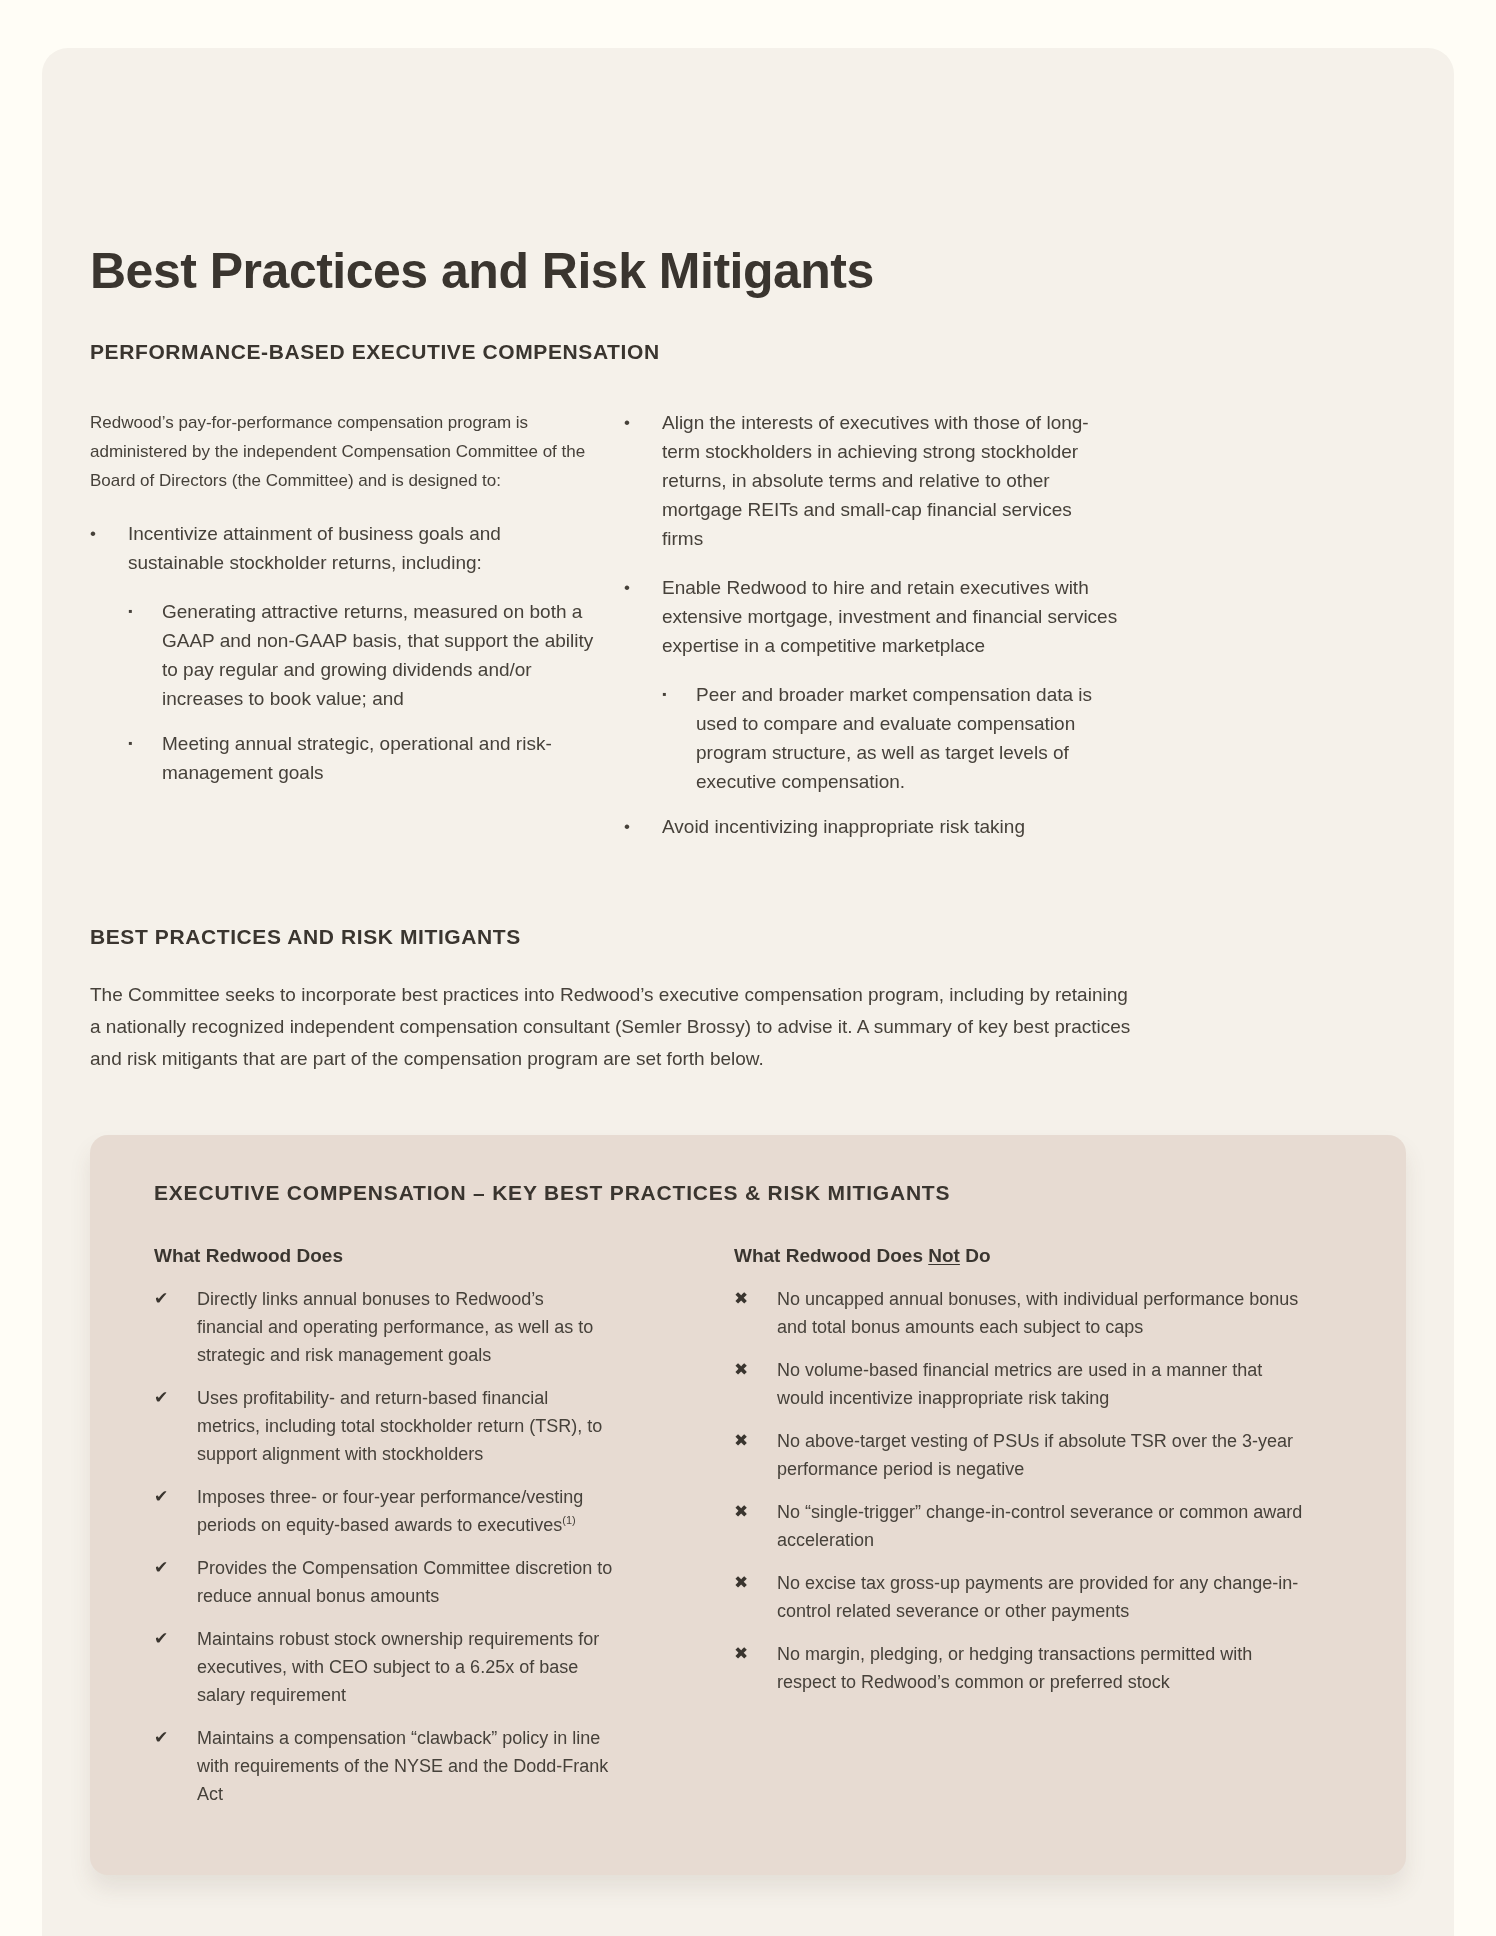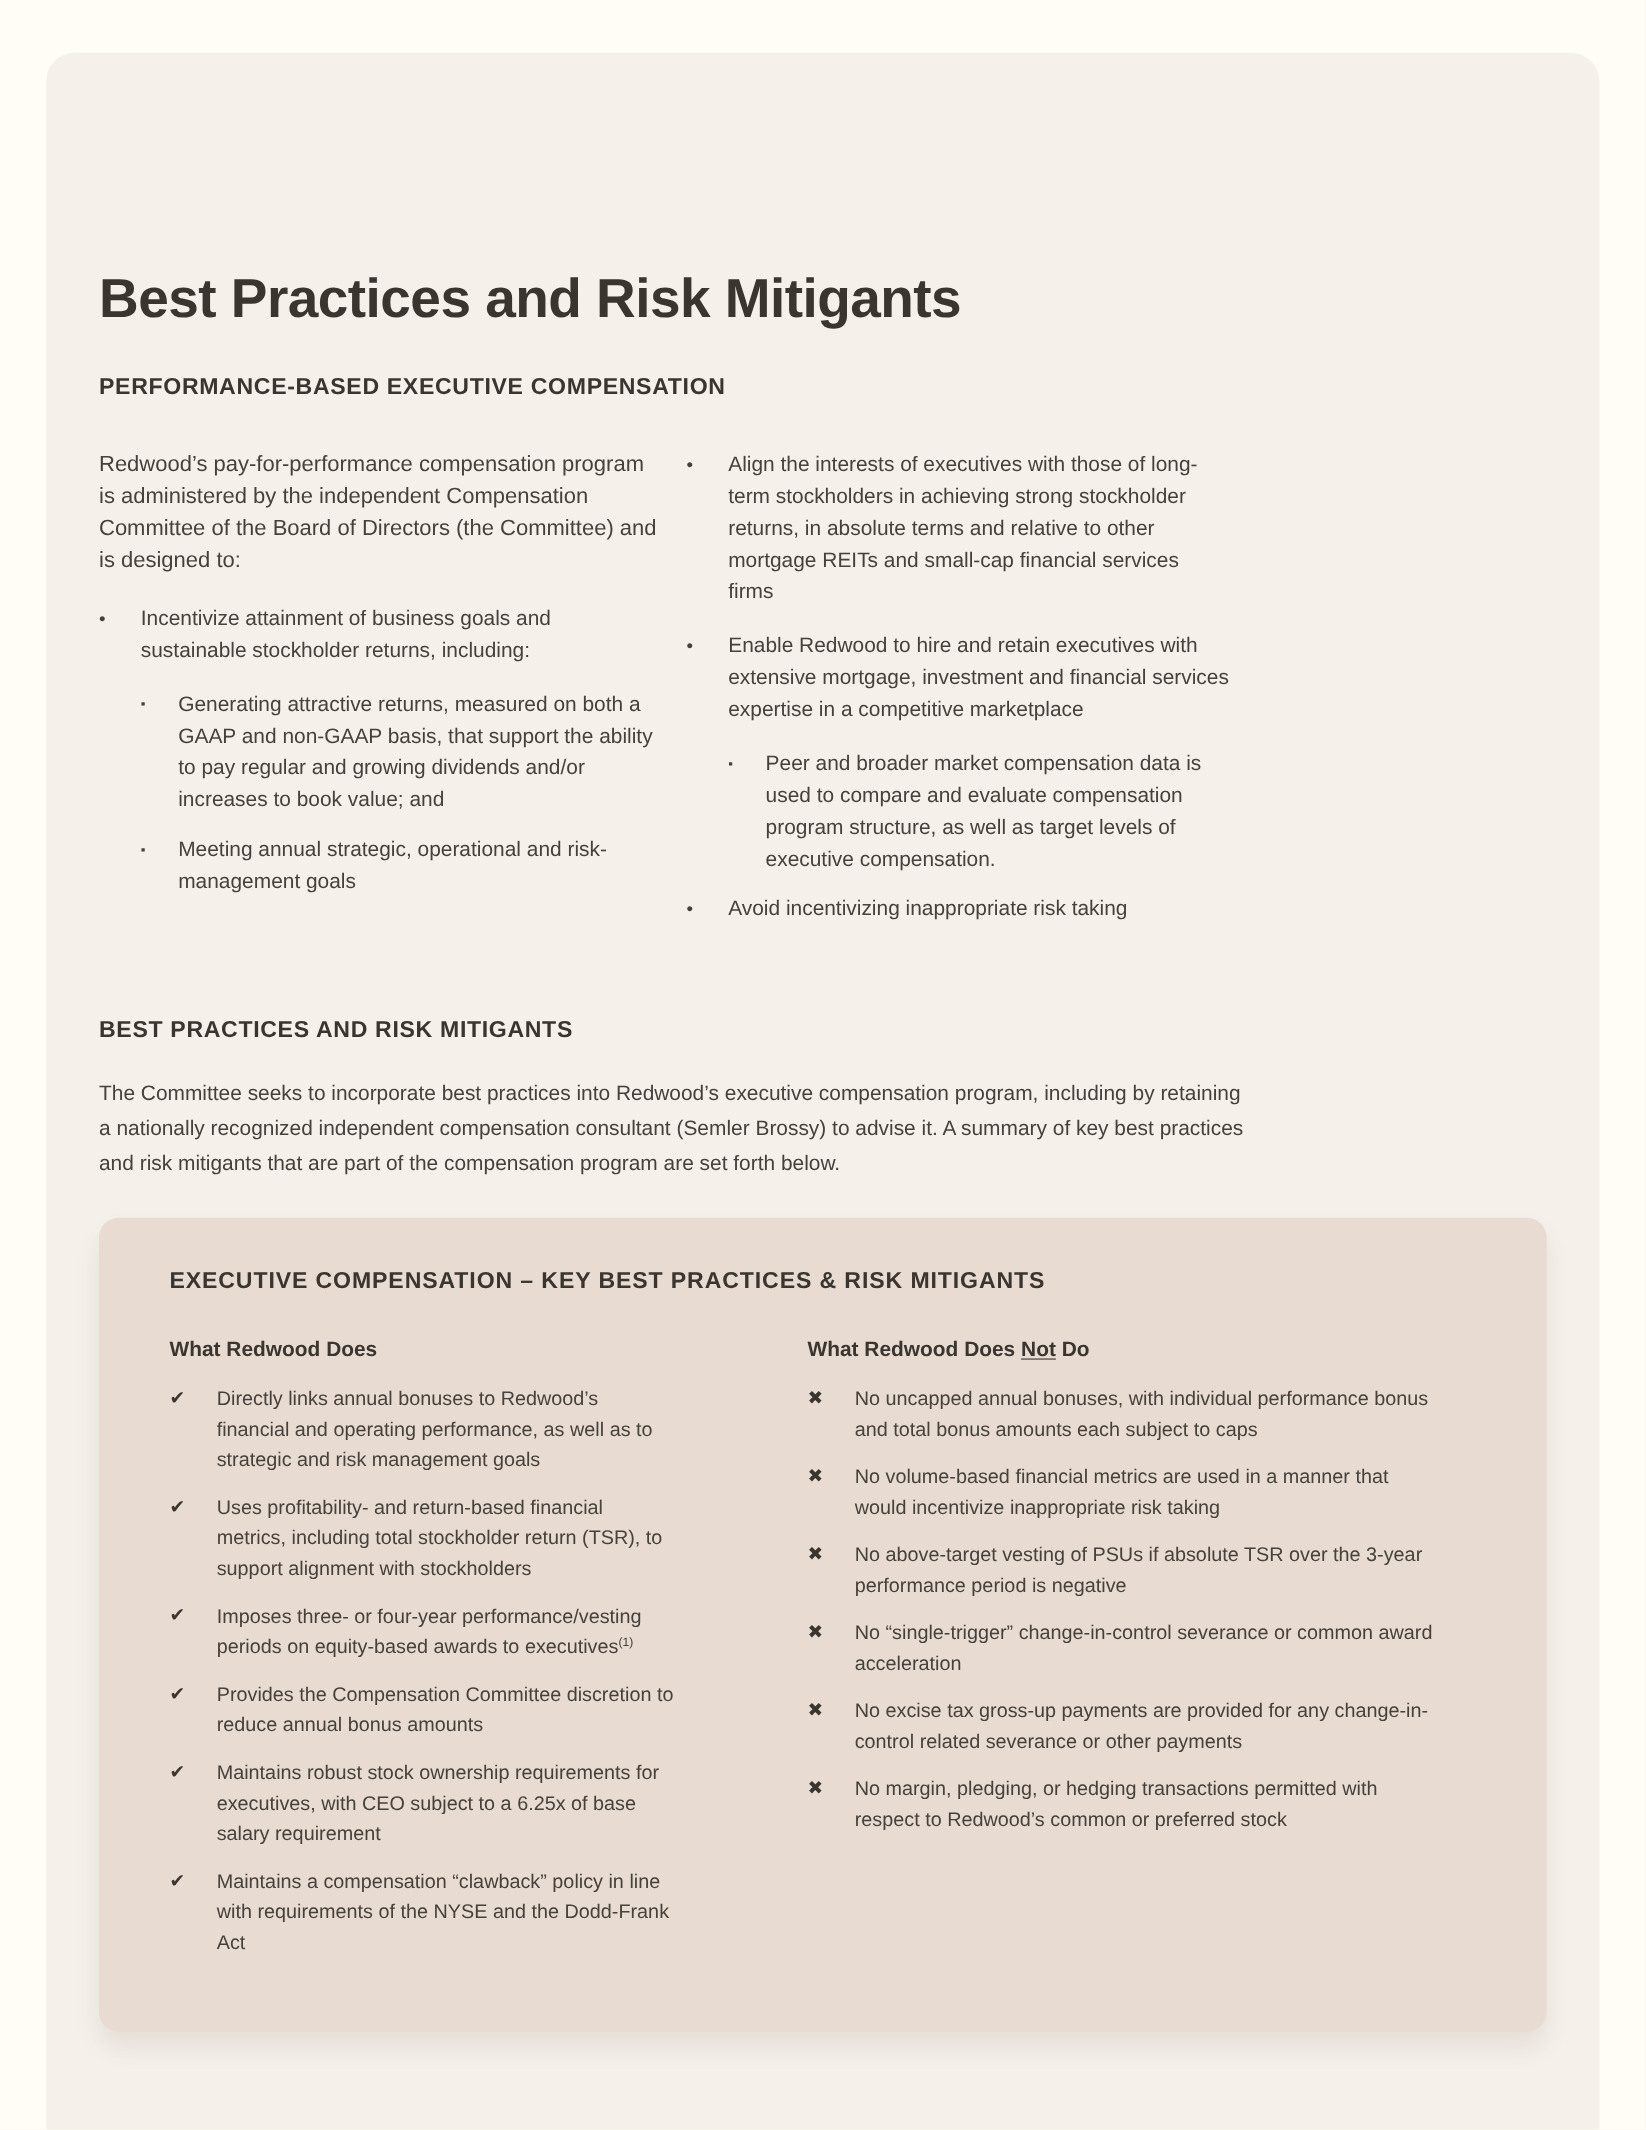--- a/index.html
+++ b/index.html
@@ -43,21 +43,21 @@
   }
   h2.second{margin-top:64px;}
   .two-col{
     display:grid;
     grid-template-columns:508px 494px;
     column-gap:26px;
     margin-top:44px;
   }
   .intro{
     margin:0 0 24px;
-    font-size:20px;
+    font-size:17px;
     line-height:29px;
   }
   .bullet{
     display:flex;
     margin-bottom:20px;
     font-size:19px;
     line-height:29px;
   }
   .bullet-marker{
     flex:0 0 38px;
@@ -76,21 +76,21 @@
     font-size:12px;
     line-height:29px;
   }
   .lede{
     margin:30px 0 0;
     max-width:1048px;
     font-size:19px;
     line-height:32px;
   }
   .box{
-    margin-top:32px;
+    margin-top:60px;
     background:var(--box-bg);
     border-radius:18px;
     padding:46px 64px 52px;
     box-shadow:0 14px 22px rgba(90,70,60,0.10);
   }
   .box-heading{
     margin:0;
     font-size:21px;
     font-weight:700;
     letter-spacing:0.8px;

